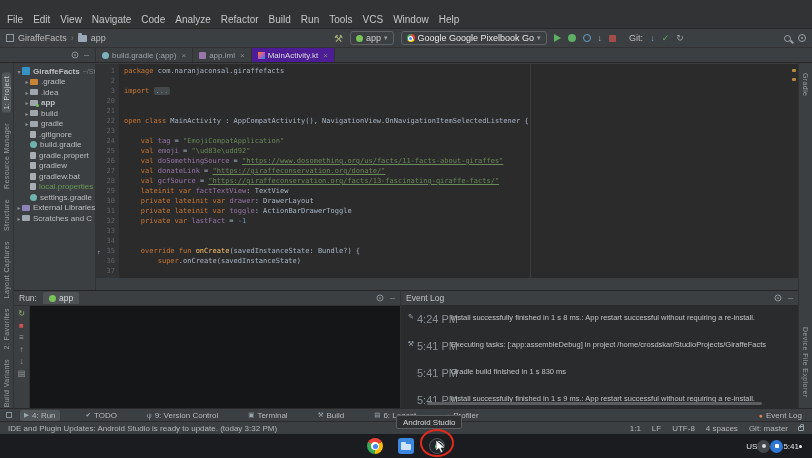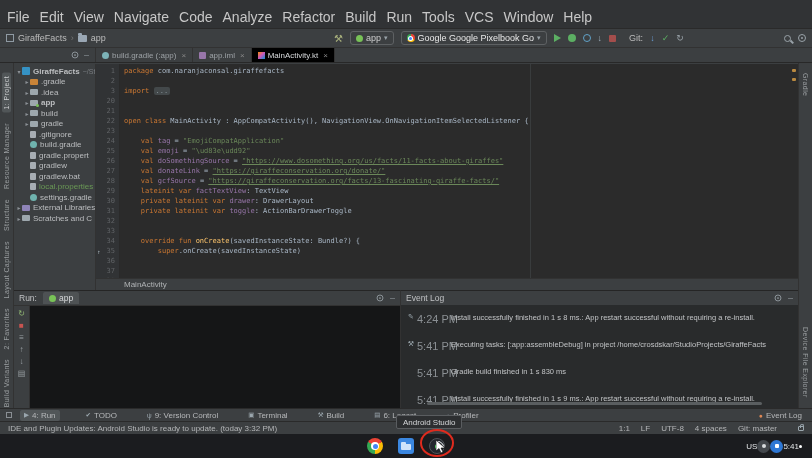--- a/index.html
+++ b/index.html
@@ -2,21 +2,21 @@
 <html><head>
 <meta charset="utf-8">
 <style>
 *{margin:0;padding:0;box-sizing:border-box}
 html,body{width:812px;height:458px;overflow:hidden;background:#3c3f41;font-family:"Liberation Sans",sans-serif}
 .screen{position:absolute;left:0;top:0;width:812px;height:458px;overflow:hidden;background:#3c3f41}
 
 
 .menubar{position:absolute;left:0;top:0;width:812px;height:28px;background:#313335;display:flex;align-items:flex-end;padding:0 2px 2px}
 .menu-items{display:flex}
-.menu-item{font-size:14px;color:#c7c7c7;padding:1px 5px;border-radius:2px;white-space:nowrap}
+.menu-item{font-size:10px;color:#c7c7c7;padding:1px 5px;border-radius:2px;white-space:nowrap}
 
 
 .toolbar{position:absolute;left:0;top:28px;width:812px;height:19px;background:#3c3f41;border-top:1px solid #2a2a2a;font-size:9px;color:#bbb}
 .tb-left{position:absolute;left:6px;top:0;height:100%;display:flex;align-items:center;gap:4px}
 .tb-right{position:absolute;left:334px;right:6px;top:0;height:100%;display:flex;align-items:center;gap:7px}
 .win-ico{width:8px;height:8px;border:1px solid #8f9aa3;display:inline-block}
 .tb-sep{color:#777}
 .mini-folder{width:9px;height:7px;background:#9aa7b4;border-radius:1px;display:inline-block;position:relative}
 .mini-folder::before{content:"";position:absolute;left:0;top:-2px;width:4px;height:2px;background:#9aa7b4;border-radius:1px 1px 0 0}
 .chip{display:inline-flex;align-items:center;gap:3px;border:1px solid #5e6163;border-radius:3px;padding:1px 5px;color:#ccc;white-space:nowrap}
@@ -40,21 +40,21 @@
 .gear-ico{width:8px;height:8px;border:1.5px solid #99a2a8;border-radius:50%;display:inline-block;position:relative}
 .gear-ico::after{content:"";position:absolute;left:1.8px;top:1.8px;width:2px;height:2px;border-radius:50%;background:#99a2a8}
 
 
 .tabrow{position:absolute;left:0;top:47px;width:812px;height:16px;background:#3c3f41;border-top:1px solid #323232;border-bottom:1px solid #282828;display:flex}
 .ptoolbar{width:96px;min-width:96px;height:100%;display:flex;align-items:center;justify-content:flex-end;gap:5px;padding-right:6px;border-right:1px solid #323232}
 .gear-small{transform:scale(.85)}
 .hide-ico{color:#99a2a8;font-size:7px}
 .tabs{display:flex;height:100%;overflow:hidden}
 .tab{display:flex;align-items:center;gap:3px;padding:0 6px;border-right:1px solid #323232;font-size:8px;color:#9da2a6;background:#3c3f41;white-space:nowrap}
-.tab.active{background:#000000;color:#d8dadc}
+.tab.active{background:#4c1d95;color:#d8dadc}
 .tab-ico{width:7px;height:7px;display:inline-block;flex:none}
 .ico-gradle{background:#7db3b8;border-radius:50%}
 .ico-iml{background:#9876aa;border-radius:1px}
 .ico-kotlin{background:linear-gradient(135deg,#f88909,#c757bc 50%,#0095d5)}
 .tab-close{color:#888;font-size:8px;margin-left:2px}
 
 
 .strip{position:absolute;top:63px;height:345px;width:14px;background:#3c3f41;display:flex;flex-direction:column;align-items:center;overflow:hidden}
 #strip-left{left:0;border-right:1px solid #323232}
 #strip-right{left:798px;border-left:1px solid #323232;width:14px}
@@ -124,21 +124,21 @@
 .twbar{position:absolute;left:0;top:408px;width:812px;height:13px;background:#3c3f41;border-top:1px solid #2a2a2a;display:flex;align-items:center;padding:0 6px;font-size:8px;color:#b6b8ba}
 .twb-win{width:6px;height:6px;border:1px solid #8a8f94;margin-right:8px;flex:none}
 #twb-left{display:flex;gap:22px;align-items:flex-start}
 .twb-item{display:flex;align-items:center;gap:3px;padding:1px 4px;border-radius:2px;white-space:nowrap}
 .twb-item.active{background:#515658}
 .twb-ico{font-size:6.5px;color:#9aa6ad}
 #twb-right{margin-left:auto;display:flex}
 
 
 .statusbar{position:absolute;left:0;top:421px;width:812px;height:13px;background:#3c3f41;border-top:1px solid #2a2a2a;display:flex;align-items:center;padding:0 8px;font-size:8px;color:#b4b6b8}
-#status-right{margin-left:auto;display:flex;align-items:center;gap:19px}
+#status-right{margin-left:auto;display:flex;align-items:center;gap:8px}
 .sb-item{white-space:nowrap}
 .lock-ico{width:6px;height:5px;border:1px solid #9aa6ad;border-radius:1px;position:relative;margin-left:2px}
 .lock-ico::before{content:"";position:absolute;left:1px;top:-3px;width:2px;height:3px;border:1px solid #9aa6ad;border-bottom:none;border-radius:2px 2px 0 0}
 
 
 .taskbar{position:absolute;left:0;top:434px;width:812px;height:24px;background:#1b1c1f}
 .tb-center{position:absolute;left:50%;top:0;height:100%;transform:translateX(-50%);display:flex;align-items:center;gap:15px}
 .chrome-ico{width:16px;height:16px;border-radius:50%;background:conic-gradient(from -60deg,#ea4335 0 33%,#fbbc05 33% 66%,#34a853 66% 100%);position:relative}
 .chrome-ico::before{content:"";position:absolute;left:4px;top:4px;width:8px;height:8px;border-radius:50%;background:#fff}
 .chrome-ico::after{content:"";position:absolute;left:5.5px;top:5.5px;width:5px;height:5px;border-radius:50%;background:#4286f5}
@@ -370,34 +370,32 @@
         <div class="cln"><span class="tk-kw">open class</span><span class="tk-plain"> MainActivity : AppCompatActivity(), NavigationView.OnNavigationItemSelectedListener {</span></div>
         <div class="cln"></div>
         <div class="cln"><span class="tk-plain">    </span><span class="tk-kw">val</span><span class="tk-plain"> </span><span class="tk-prop">tag</span><span class="tk-plain"> = </span><span class="tk-str">"EmojiCompatApplication"</span></div>
         <div class="cln"><span class="tk-plain">    </span><span class="tk-kw">val</span><span class="tk-plain"> </span><span class="tk-prop">emoji</span><span class="tk-plain"> = </span><span class="tk-str">"\ud83e\udd92"</span></div>
         <div class="cln"><span class="tk-plain">    </span><span class="tk-kw">val</span><span class="tk-plain"> </span><span class="tk-prop">doSomethingSource</span><span class="tk-plain"> = </span><span class="tk-strU">"https://www.dosomething.org/us/facts/11-facts-about-giraffes"</span></div>
         <div class="cln"><span class="tk-plain">    </span><span class="tk-kw">val</span><span class="tk-plain"> </span><span class="tk-prop">donateLink</span><span class="tk-plain"> = </span><span class="tk-strU">"https://giraffeconservation.org/donate/"</span></div>
         <div class="cln"><span class="tk-plain">    </span><span class="tk-kw">val</span><span class="tk-plain"> </span><span class="tk-prop">gcfSource</span><span class="tk-plain"> = </span><span class="tk-strU">"https://giraffeconservation.org/facts/13-fascinating-giraffe-facts/"</span></div>
         <div class="cln"><span class="tk-plain">    </span><span class="tk-kw">lateinit var</span><span class="tk-plain"> </span><span class="tk-propU">factTextView</span><span class="tk-plain">: TextView</span></div>
         <div class="cln"><span class="tk-plain">    </span><span class="tk-kw">private lateinit var</span><span class="tk-plain"> </span><span class="tk-propU">drawer</span><span class="tk-plain">: DrawerLayout</span></div>
         <div class="cln"><span class="tk-plain">    </span><span class="tk-kw">private lateinit var</span><span class="tk-plain"> </span><span class="tk-propU">toggle</span><span class="tk-plain">: ActionBarDrawerToggle</span></div>
+        <div class="cln"><span class="tk-plain">    </span><span class="tk-kw">private var</span><span class="tk-plain"> </span><span class="tk-propU">lastFact</span><span class="tk-plain"> = </span><span class="tk-num">-1</span></div>
         <div class="cln"></div>
         <div class="cln"></div>
         <div class="cln"><span class="tk-plain">    </span><span class="tk-kw">override fun</span><span class="tk-plain"> </span><span class="tk-fn">onCreate</span><span class="tk-plain">(savedInstanceState: Bundle?) {</span></div>
         <div class="cln"><span class="tk-plain">        </span><span class="tk-kw">super</span><span class="tk-plain">.onCreate(savedInstanceState)</span></div>
         <div class="cln"></div>
         <div class="cln"></div>
       </div>
     <div class="err-tick t1"></div>
     <div class="err-tick t2"></div>
   </div>
 
-  <div class="crumbbar">
-    <span>MainActivity</span>
-  </div>
 
   <div class="run-panel">
     <div class="panel-header">
       <span>Run:</span>
       <span class="run-tab">
         <span class="droid"></span>
         <span>app</span>
       </span>
       <span class="panel-sp"></span>
       <span class="gear-ico gear-small"></span>

